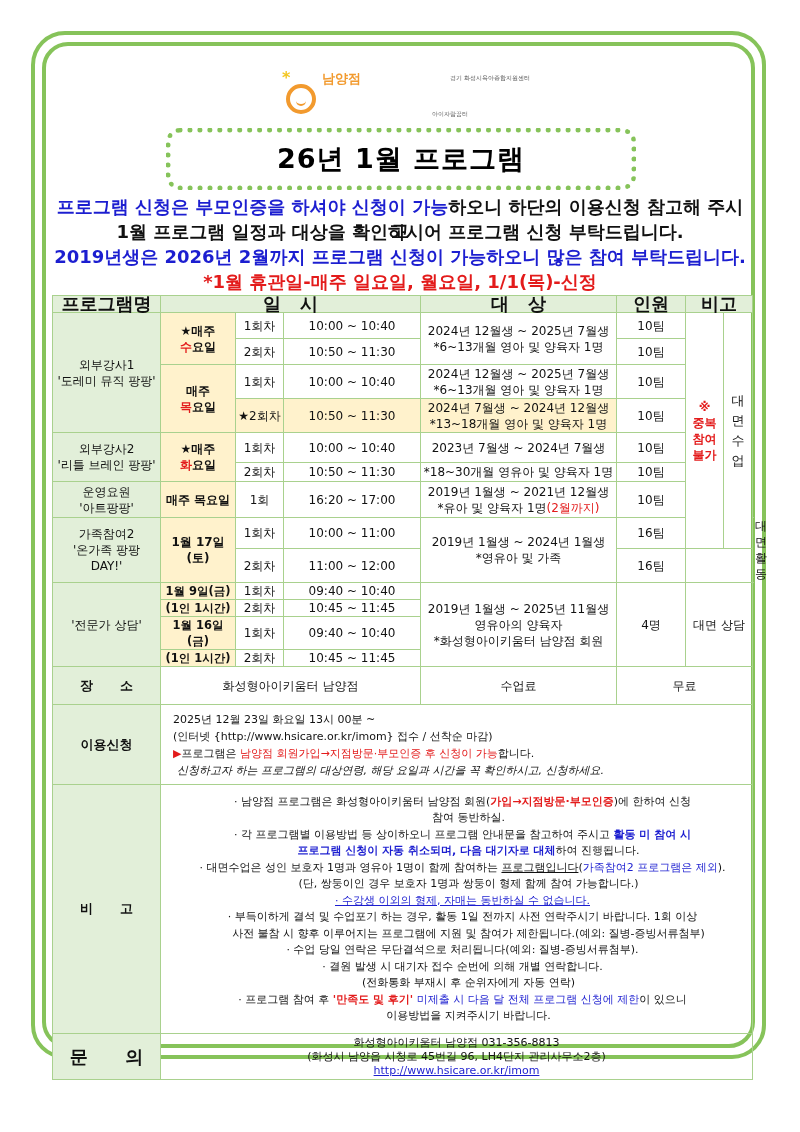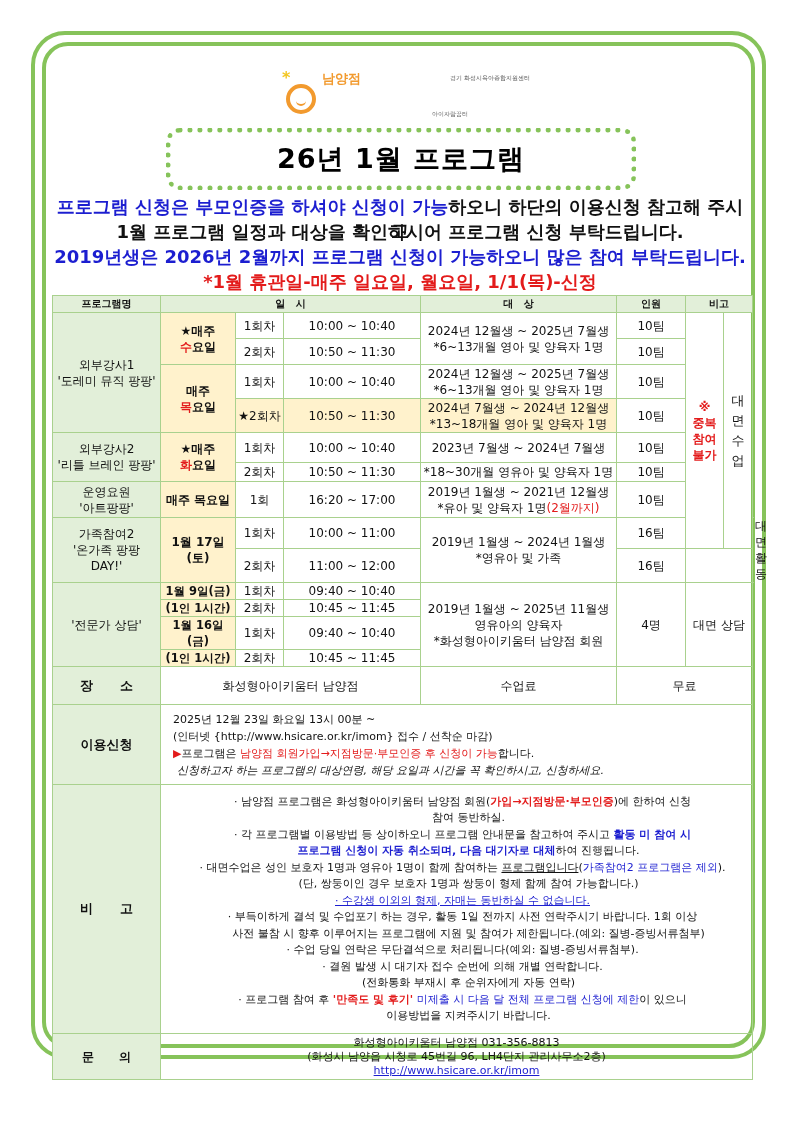--- a/index.html
+++ b/index.html
@@ -25,21 +25,21 @@
   .titlebox { position:absolute; left:166px; top:128px; width:470px; height:62px;
         border:5px dotted #86c35a; border-radius:14px; box-sizing:border-box;
         display:flex; align-items:center; justify-content:center; }
   .titlebox span { font-size:27px; font-weight:bold; color:#000; letter-spacing:1px; }
   .intro { position:absolute; left:50px; width:700px; text-align:center; font-size:18px; font-weight:bold; }
   .blue { color:#1c1ed0; }
   .red { color:#e31b1b; }
   .blk { color:#111; }
   table.main { position:absolute; left:52px; top:295px; width:700px; border-collapse:collapse; table-layout:fixed; font-size:12px; }
   table.main td { border:1px solid #a9d18e; text-align:center; vertical-align:middle; padding:0 2px; line-height:16px; }
-  .hdr { background:#e2efd9; font-weight:bold; font-size:10px; height:14px; }
+  .hdr { background:#e2efd9; font-weight:bold; font-size:18px; height:14px; }
   .grn { background:#e2efd9; }
   .yel { background:#fff2cc; }
   .bold { font-weight:bold; }
   .small { font-size:11.5px; }
   .left { text-align:left !important; padding-left:12px !important; }
   .notes { text-align:right; font-size:11px; line-height:16.5px !important; padding:3px 6px 3px 18px !important; }
   .notes div { text-indent:-10px; padding-left:10px; }
   .notes .cont { text-indent:0; padding-left:12px; }
   .link { color:#1c1ed0; text-decoration:underline; }
   .italic { font-style:italic; }
@@ -264,21 +264,21 @@
       <div class="cont">사전 불참 시 향후 이루어지는 프로그램에 지원 및 참여가 제한됩니다.(예외: 질병-증빙서류첨부)</div>
       <div>· 수업 당일 연락은 무단결석으로 처리됩니다(예외: 질병-증빙서류첨부).</div>
       <div>· 결원 발생 시 대기자 접수 순번에 의해 개별 연락합니다.</div>
       <div class="cont">(전화통화 부재시 후 순위자에게 자동 연락)</div>
       <div><span>· 프로그램 참여 후 </span><span class="red bold">'만족도 및 후기'</span><span class="blue"> 미제출 시 다음 달 전체 프로그램 신청에 제한</span><span>이 있으니</span></div>
       <div class="cont">이용방법을 지켜주시기 바랍니다.</div>
     </td>
   </tr>
 
   <tr style="height:46px">
-    <td class="grn bold" style="font-size:12px; white-space:pre;">문      의</td>
+    <td class="grn bold" style="font-size:18px; white-space:pre;">문      의</td>
     <td colspan="7" style="font-size:11px; line-height:14px;margin-top:12px;">
       <div>화성형아이키움터 남양점 031-356-8813</div>
       <div>(화성시 남양읍 시청로 45번길 96, LH4단지 관리사무소2층)</div>
       <div class="link">http://www.hsicare.or.kr/imom</div>
     </td>
   </tr>
 </tbody>
   </table>
 
 </body></html>

